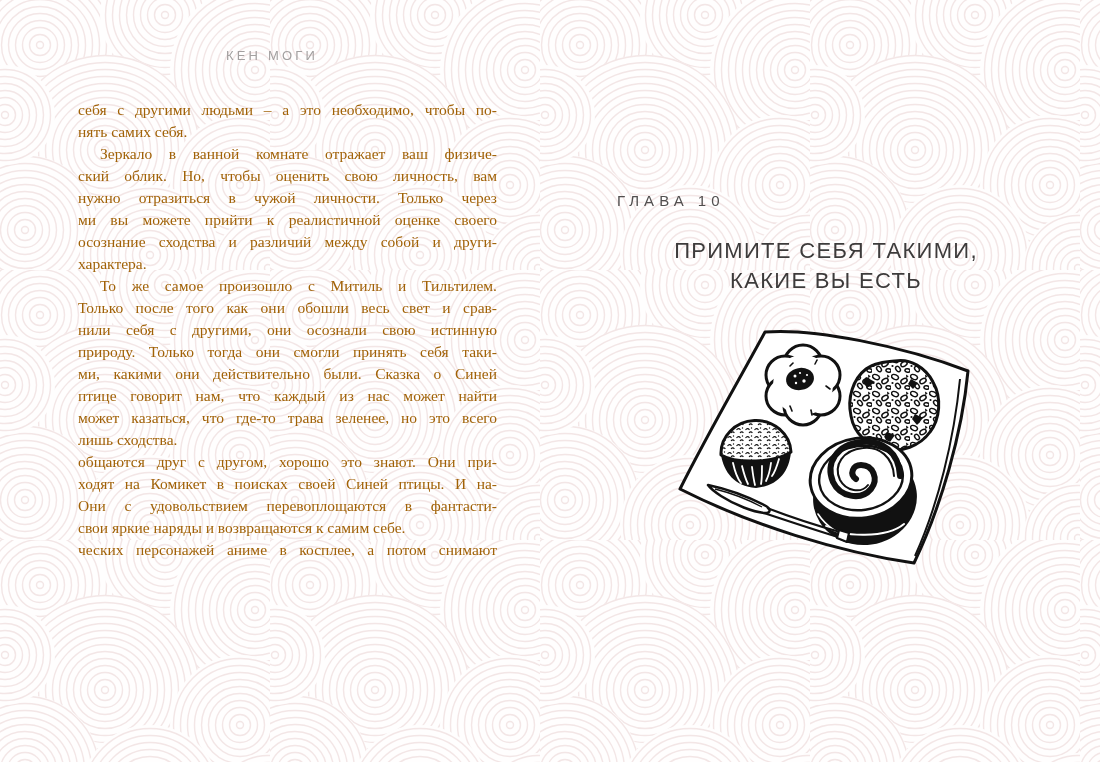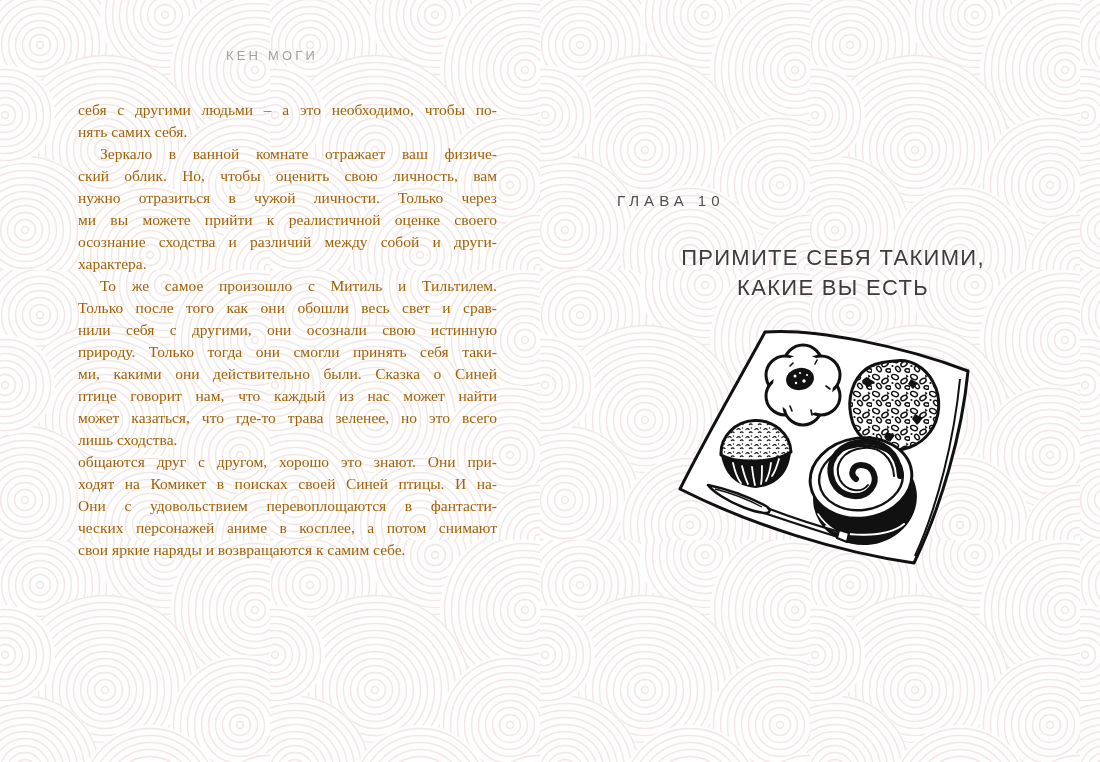--- a/index.html
+++ b/index.html
@@ -13,21 +13,21 @@
     color:#a3a0a0;font-weight:400;}
   .body-text{position:absolute;top:99px;left:78px;width:419px;
     font-size:15.5px;line-height:22px;color:#a16207;}
   .tline{text-align:justify;text-align-last:justify;white-space:nowrap;}
   .tline.tlast{text-align:right;text-align-last:left;}
   .tline.tindent{text-indent:22px;}
 
   .chapter-label{position:absolute;top:192px;left:617px;width:400px;
     font-family:"Liberation Sans","DejaVu Sans",sans-serif;font-size:15px;letter-spacing:5px;
     color:#514f4f;font-weight:400;}
-  .chapter-title{position:absolute;top:227px;left:617px;width:400px;margin:16px;text-align:center;
+  .chapter-title{position:absolute;top:227px;left:617px;width:400px;margin:9px;text-align:center;
     font-family:"Liberation Sans","DejaVu Sans",sans-serif;font-size:22px;line-height:30px;
     letter-spacing:1.3px;color:#3d3b3b;font-weight:400;}
   .illustration{position:absolute;left:663px;top:322px;width:320px;height:250px;}
 </style>
 </head>
 <body>
 
 <div class="stage">
 
   <svg class="bg-pattern" width="1100" height="762">
@@ -161,22 +161,22 @@
           <div class="tline">Только после того как они обошли весь свет и срав-</div>
           <div class="tline">нили себя с другими, они осознали свою истинную</div>
           <div class="tline">природу. Только тогда они смогли принять себя таки-</div>
           <div class="tline">ми, какими они действительно были. Сказка о Синей</div>
           <div class="tline">птице говорит нам, что каждый из нас может найти</div>
           <div class="tline">может казаться, что где-то трава зеленее, но это всего</div>
           <div class="tline tlast">лишь сходства.</div>
           <div class="tline">общаются друг с другом, хорошо это знают. Они при-</div>
           <div class="tline">ходят на Комикет в поисках своей Синей птицы. И на-</div>
           <div class="tline">Они с удовольствием перевоплощаются в фантасти-</div>
+          <div class="tline tlast">свои яркие наряды и возвращаются к самим себе.</div>
           <div class="tline">ческих персонажей аниме в косплее, а потом снимают</div>
-          <div class="tline tlast">свои яркие наряды и возвращаются к самим себе.</div>
         </div>
     </div>
 
     <div>
       <div class="chapter-label">ГЛАВА 10</div>
       <h1 class="chapter-title"><span>ПРИМИТЕ СЕБЯ ТАКИМИ,</span><br><span>КАКИЕ ВЫ ЕСТЬ</span></h1>
 
       <svg class="illustration" viewBox="0 0 320 250">
         <defs>
           <pattern id="rice" width="9" height="8" patternUnits="userSpaceOnUse">

